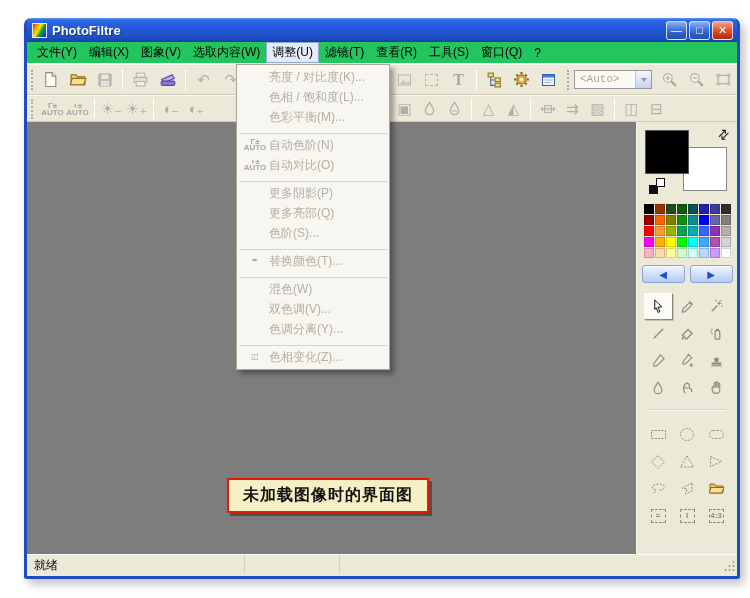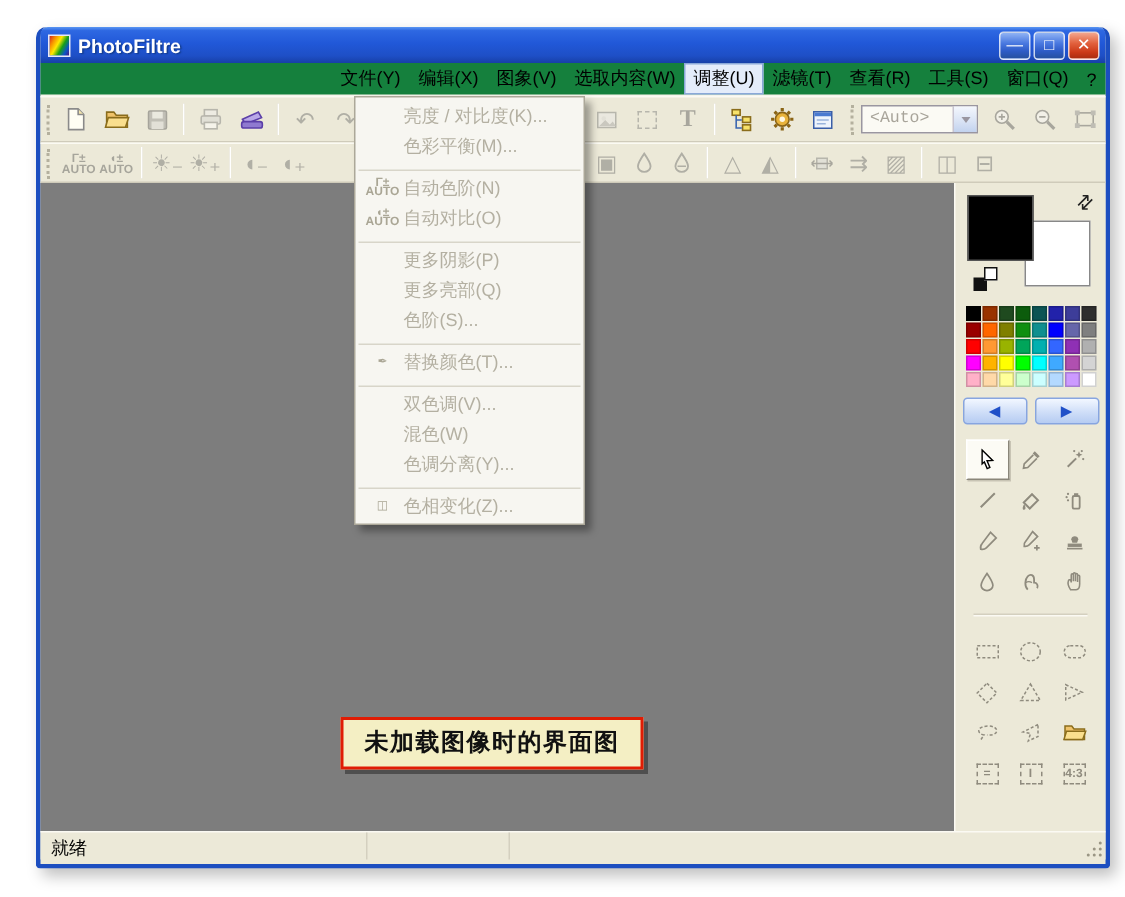--- a/index.html
+++ b/index.html
@@ -17,22 +17,22 @@
     background:linear-gradient(180deg,#5a96f2 0%,#2e68e2 10%,#2158d8 45%,#1e4fc6 80%,#1740a8 100%);}
   .appicon{width:15px;height:15px;border:1px solid #e8e8f8;margin-right:5px;flex:0 0 15px;
     background:linear-gradient(120deg,#d42222 0%,#f79000 22%,#ffe800 42%,#17a017 62%,#0a53c8 82%,#4d1a7a 100%);}
   .apptitle{color:#fff;font-weight:bold;font-size:13px;text-shadow:1px 1px 1px #123a8a;flex:1;}
   .wbtn{width:21px;height:19px;margin-left:2px;border:1px solid rgba(255,255,255,.75);border-radius:3px;
     color:#fff;font-size:11px;line-height:16px;text-align:center;
     background:linear-gradient(180deg,#8fb2f4 0%,#4a79e0 40%,#2e5cc8 70%,#26509f 100%);}
   .wbtn.close{background:linear-gradient(180deg,#f2a58c 0%,#e2613d 40%,#cc3a18 75%,#aa2d10 100%);}
 
   
-  .menubar{height:22px;display:flex;align-items:center;background:#15803d;padding-left:4px;
-    font-size:12px;border-bottom:1px solid #f6f4ea;justify-content:flex-end;}
+  .menubar{height:22px;display:flex;align-items:center;background:#22c55e;padding-left:4px;
+    font-size:12px;border-bottom:1px solid #f6f4ea;}
   .mb-item{padding:2px 6px;color:#000;}
   .mb-item.active{background:#e4ecfa;border:1px solid #8aa8d8;padding:1px 5px;}
 
   
   .toolbar{display:flex;align-items:center;background:#ece9d8;
     border-top:1px solid #fbfaf3;border-bottom:1px solid #cfcbba;padding-left:3px;}
   .tb1{height:31px;}
   .tb2{height:27px;}
   .grip{width:5px;height:20px;border-left:2px dotted #b4b09e;margin:0 4px 0 1px;}
   .tbtn{width:27px;height:24px;display:flex;align-items:center;justify-content:center;flex:0 0 auto;}
@@ -496,20 +496,24 @@
   </div>
 
   <div class="menu">
 
   <div class="mi disabled">
         <span class="mi-icon"></span>
         <span class="mi-label">亮度 / 对比度(K)...</span>
       </div>
       <div class="mi disabled">
         <span class="mi-icon"></span>
+        <span class="mi-label">色相 / 饱和度(L)...</span>
+      </div>
+      <div class="mi disabled">
+        <span class="mi-icon"></span>
         <span class="mi-label">色彩平衡(M)...</span>
       </div>
       <div class="mi sep">
         
         
       </div>
       <div class="mi disabled">
         <span class="mi-icon">Γ±
 AUTO</span>
         <span class="mi-label">自动色阶(N)</span>
@@ -542,25 +546,25 @@
       <div class="mi disabled">
         <span class="mi-icon">✒</span>
         <span class="mi-label">替换颜色(T)...</span>
       </div>
       <div class="mi sep">
         
         
       </div>
       <div class="mi disabled">
         <span class="mi-icon"></span>
+        <span class="mi-label">混色(W)</span>
+      </div>
+      <div class="mi disabled">
+        <span class="mi-icon"></span>
         <span class="mi-label">双色调(V)...</span>
-      </div>
-      <div class="mi disabled">
-        <span class="mi-icon"></span>
-        <span class="mi-label">混色(W)</span>
       </div>
       <div class="mi disabled">
         <span class="mi-icon"></span>
         <span class="mi-label">色调分离(Y)...</span>
       </div>
       <div class="mi sep">
         
         
       </div>
       <div class="mi disabled">

